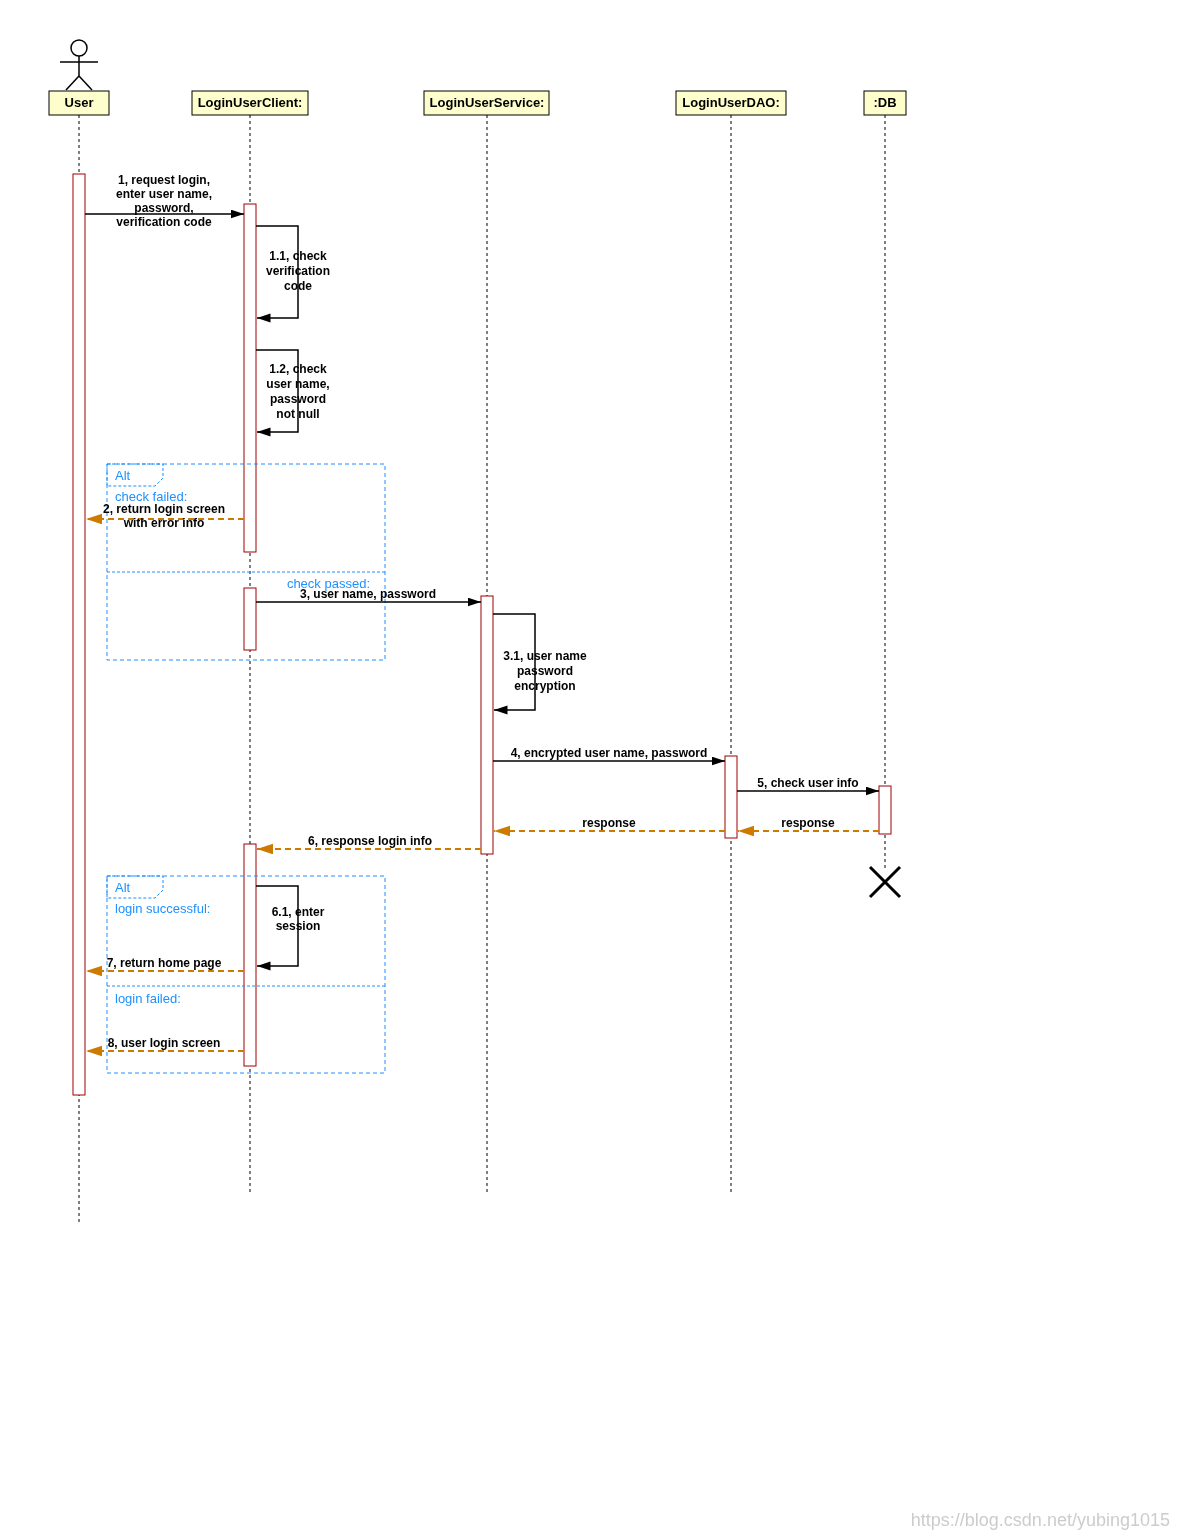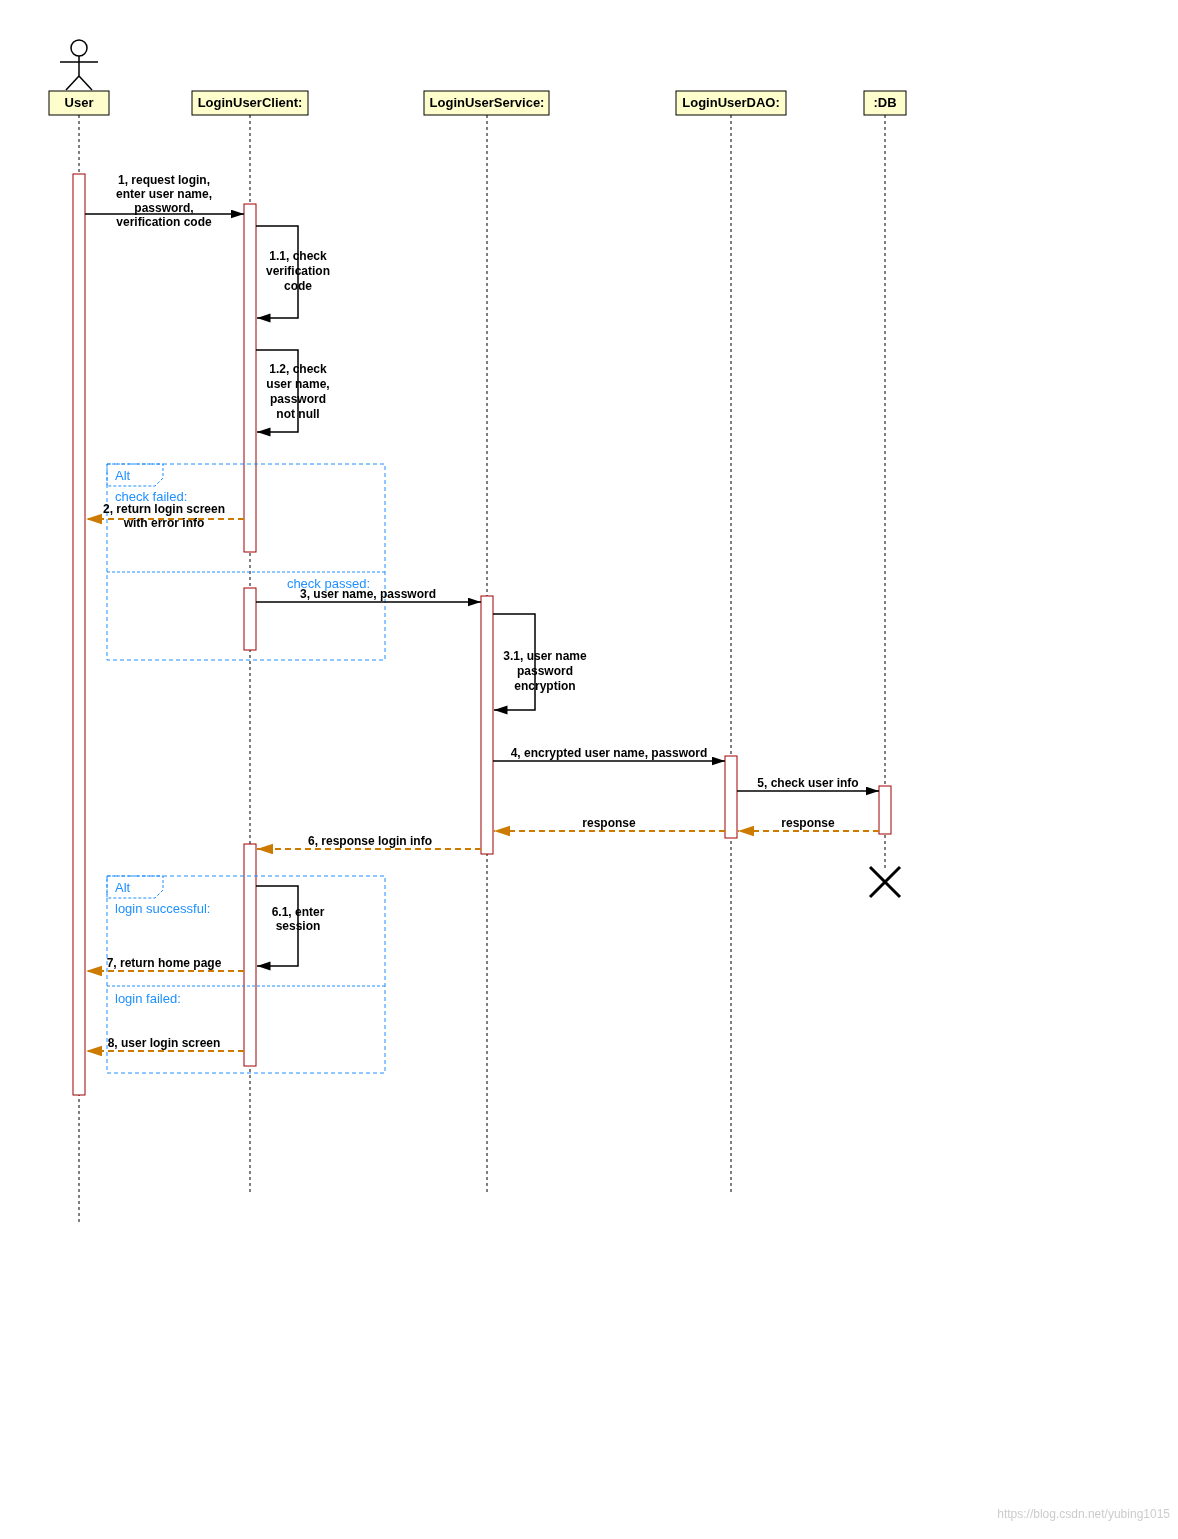--- a/index.html
+++ b/index.html
@@ -1,20 +1,20 @@
 <!DOCTYPE html>
 <html><head>
 <meta charset="utf-8">
 <style>
   body{margin:0;font-family:Arial,Helvetica,sans-serif;background:#fff;width:1178px;height:1539px;position:relative}
   svg{position:absolute;top:0;left:0}
   .lifeline-label{font-size:13px;font-weight:bold;text-anchor:middle}
   .msg-label{font-size:12px;font-weight:bold;text-anchor:middle}
   .alt-label{font-size:13px;fill:#1e90ff}
-  .watermark{position:absolute;right:8px;bottom:18px;color:#ccc;font-size:12px}
+  .watermark{position:absolute;right:8px;bottom:8px;color:#ccc;font-size:18px}
 </style>
 </head>
 <body>
 
 <svg width="1178" height="1539" xmlns="http://www.w3.org/2000/svg">
 <defs>
   <marker id="arrow-solid" markerWidth="10" markerHeight="10" refX="9" refY="3" orient="auto">
     <path d="M0,0 L9,3 L0,6 Z" fill="#000"></path>
   </marker>
   <marker id="arrow-orange" markerWidth="10" markerHeight="10" refX="9" refY="3" orient="auto">

